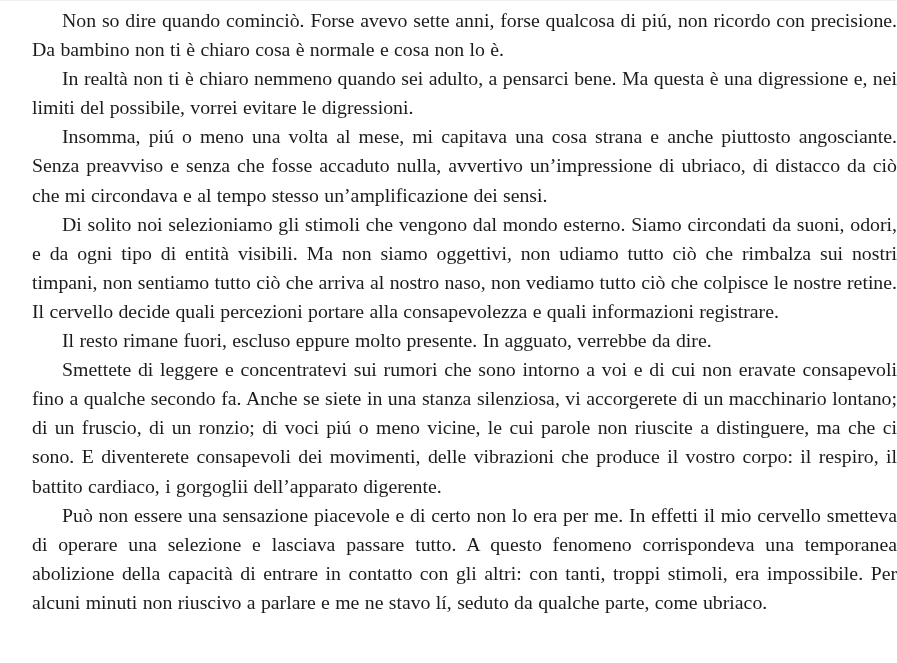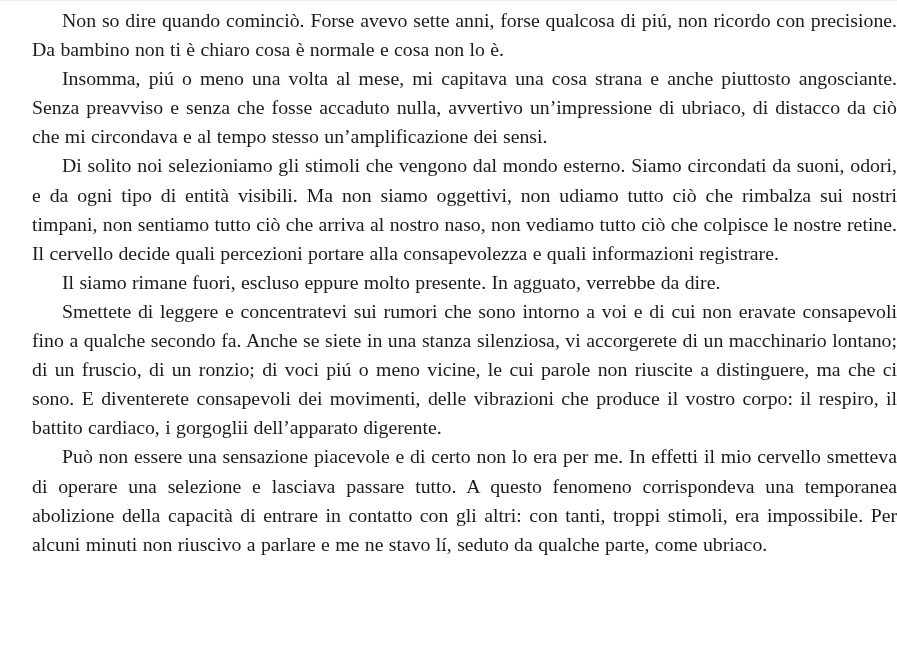--- a/index.html
+++ b/index.html
@@ -33,18 +33,19 @@
     hyphens: auto;
     -webkit-hyphens: auto;
     word-spacing: 0.02em;
   }
 </style>
 </head>
 <body>
 
 <div class="page">
   <p>Non so dire quando cominciò. Forse avevo sette anni, forse qualcosa di piú, non ricordo con precisione. Da bambino non ti è chiaro cosa è normale e cosa non lo è.</p>
+  <p>In realtà non ti è chiaro nemmeno quando sei adulto, a pensarci bene. Ma questa è una digressione e, nei limiti del possibile, vorrei evitare le digressioni.</p>
   <p>Insomma, piú o meno una volta al mese, mi capitava una cosa strana e anche piuttosto angosciante. Senza preavviso e senza che fosse accaduto nulla, avvertivo un’impressione di ubriaco, di distacco da ciò che mi circondava e al tempo stesso un’amplificazione dei sensi.</p>
   <p>Di solito noi selezioniamo gli stimoli che vengono dal mondo esterno. Siamo circondati da suoni, odori, e da ogni tipo di entità visibili. Ma non siamo oggettivi, non udiamo tutto ciò che rimbalza sui nostri timpani, non sentiamo tutto ciò che arriva al nostro naso, non vediamo tutto ciò che colpisce le nostre retine. Il cervello decide quali percezioni portare alla consapevolezza e quali informazioni registrare.</p>
-  <p>Il siamo rimane fuori, escluso eppure molto presente. In agguato, verrebbe da dire.</p>
+  <p>Il resto rimane fuori, escluso eppure molto presente. In agguato, verrebbe da dire.</p>
   <p>Smettete di leggere e concentratevi sui rumori che sono intorno a voi e di cui non eravate consapevoli fino a qualche secondo fa. Anche se siete in una stanza silenziosa, vi accorgerete di un macchinario lontano; di un fruscio, di un ronzio; di voci piú o meno vicine, le cui parole non riuscite a distinguere, ma che ci sono. E diventerete consapevoli dei movimenti, delle vibrazioni che produce il vostro corpo: il respiro, il battito cardiaco, i gorgoglii dell’apparato digerente.</p>
   <p>Può non essere una sensazione piacevole e di certo non lo era per me. In effetti il mio cervello smetteva di operare una selezione e lasciava passare tutto. A questo fenomeno corrispondeva una temporanea abolizione della capacità di entrare in contatto con gli altri: con tanti, troppi stimoli, era impossibile. Per alcuni minuti non riuscivo a parlare e me ne stavo lí, seduto da qualche parte, come ubriaco.</p>
 </div>
 
 </body></html>

